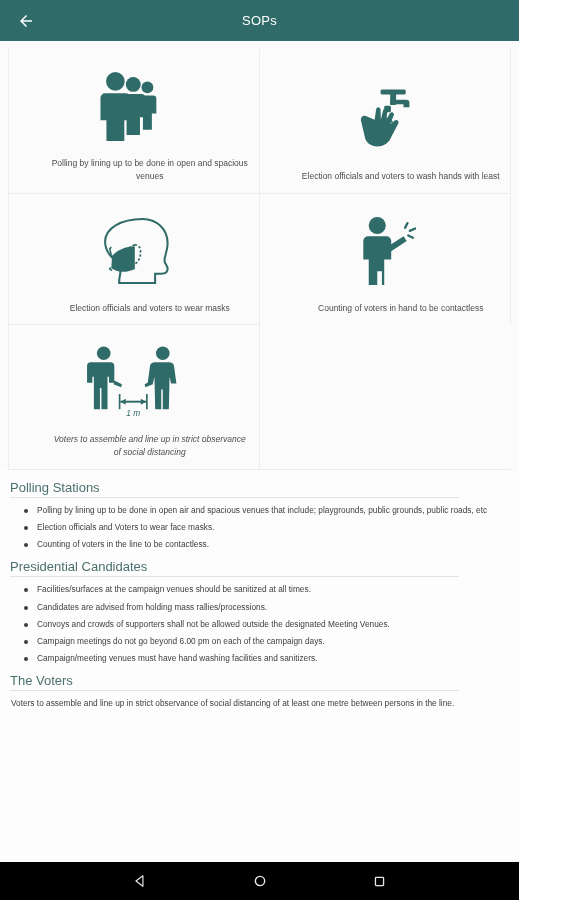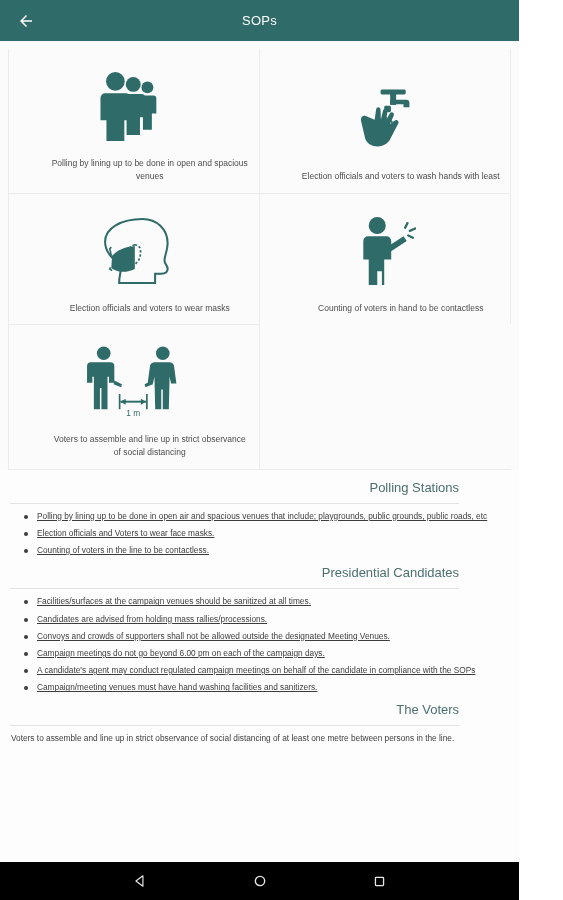--- a/index.html
+++ b/index.html
@@ -36,45 +36,44 @@
   .cell {
     width: 50%;
     display: flex; flex-direction: column; align-items: center; justify-content: flex-end;
     padding: 14px 10px 10px 10px;
     border-right: 1px solid #ececec;
     border-top: 1px solid #ececec;
     background: #fbfbfb;
   }
   .cell:nth-child(odd) { border-left: 1px solid #ececec; }
   .cell:nth-child(1), .cell:nth-child(2) { border-top: none; }
-  .cell.full { width: 50%; }
+  .cell.full { width: 50%; font-style: italic; }
   .icon-box {
     height: 86px; display: flex; align-items: center; justify-content: center;
     margin-bottom: 8px;
   }
   .cell-cap {
     font-size: 8.5px; color: #4d4d4d; text-align: center; line-height: 1.5;
     max-width: 235px;
     margin-left: 32px;
   }
 
   
   .content { padding: 10px 10px 0 10px; background: #fdfdfd; flex: 1; }
   .section { margin-bottom: 6px; }
   .section-title {
     font-size: 13px; color: #4b706e; font-weight: normal;
-    padding-bottom: 8px; margin-bottom: 4px;
+    padding-bottom: 2px; margin-bottom: 4px;
     border-bottom: 1px solid #e2e2e2;
     width: 90%;
-    text-align: right;
   }
   ul.bullets { list-style: none; margin: 0 0 0 14px; }
   ul.bullets li {
     position: relative; font-size: 8.3px; color: #3d3d3d;
-    line-height: 1.35; padding: 3px 0 3px 13px; text-decoration: underline;
+    line-height: 1.35; padding: 3px 0 3px 13px;
   }
   ul.bullets li::before {
     content: ""; position: absolute; left: 0; top: 7px;
     width: 4px; height: 4px; border-radius: 50%; background: #3d3d3d;
   }
   .para { font-size: 8.3px; color: #3d3d3d; line-height: 1.4; padding: 3px 0 0 1px; }
 
   
   .navbar {
     height: 38px; background: #000000; flex: 0 0 38px;
@@ -192,21 +191,20 @@
       </ul>
     </div>
 
     <div class="section">
       <div class="section-title">Presidential Candidates</div>
       <ul class="bullets">
         <li>Facilities/surfaces at the campaign venues should be sanitized at all times.</li>
         <li>Candidates are advised from holding mass rallies/processions.</li>
         <li>Convoys and crowds of supporters shall not be allowed outside the designated Meeting Venues.</li>
         <li>Campaign meetings do not go beyond 6.00 pm on each of the campaign days.</li>
-        <li>A candidate's agent may conduct regulated campaign meetings on behalf of the candidate in compliance with the SOPs</li>
         <li>Campaign/meeting venues must have hand washing facilities and sanitizers.</li>
       </ul>
     </div>
 
     <div class="section">
       <div class="section-title">The Voters</div>
       <div class="para">Voters to assemble and line up in strict observance of social distancing of at least one metre between persons in the line.</div>
     </div>
 
   </div>

